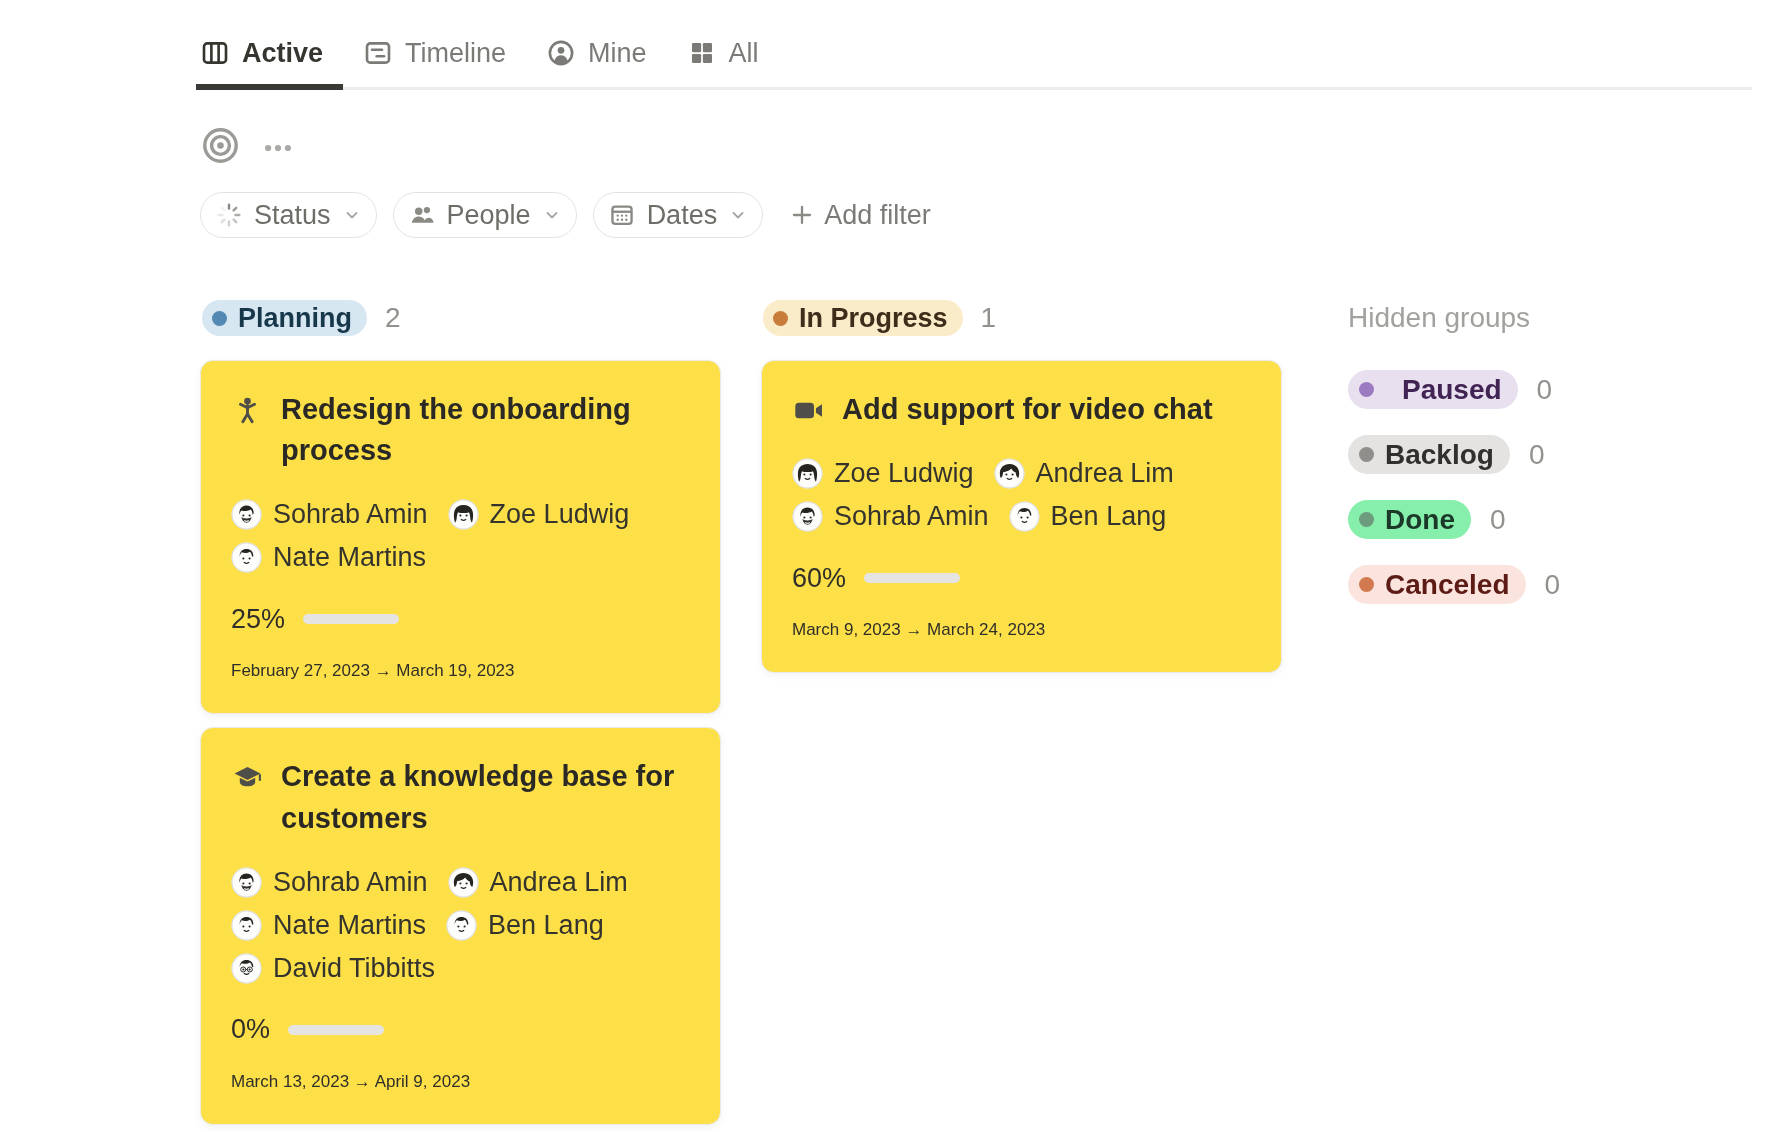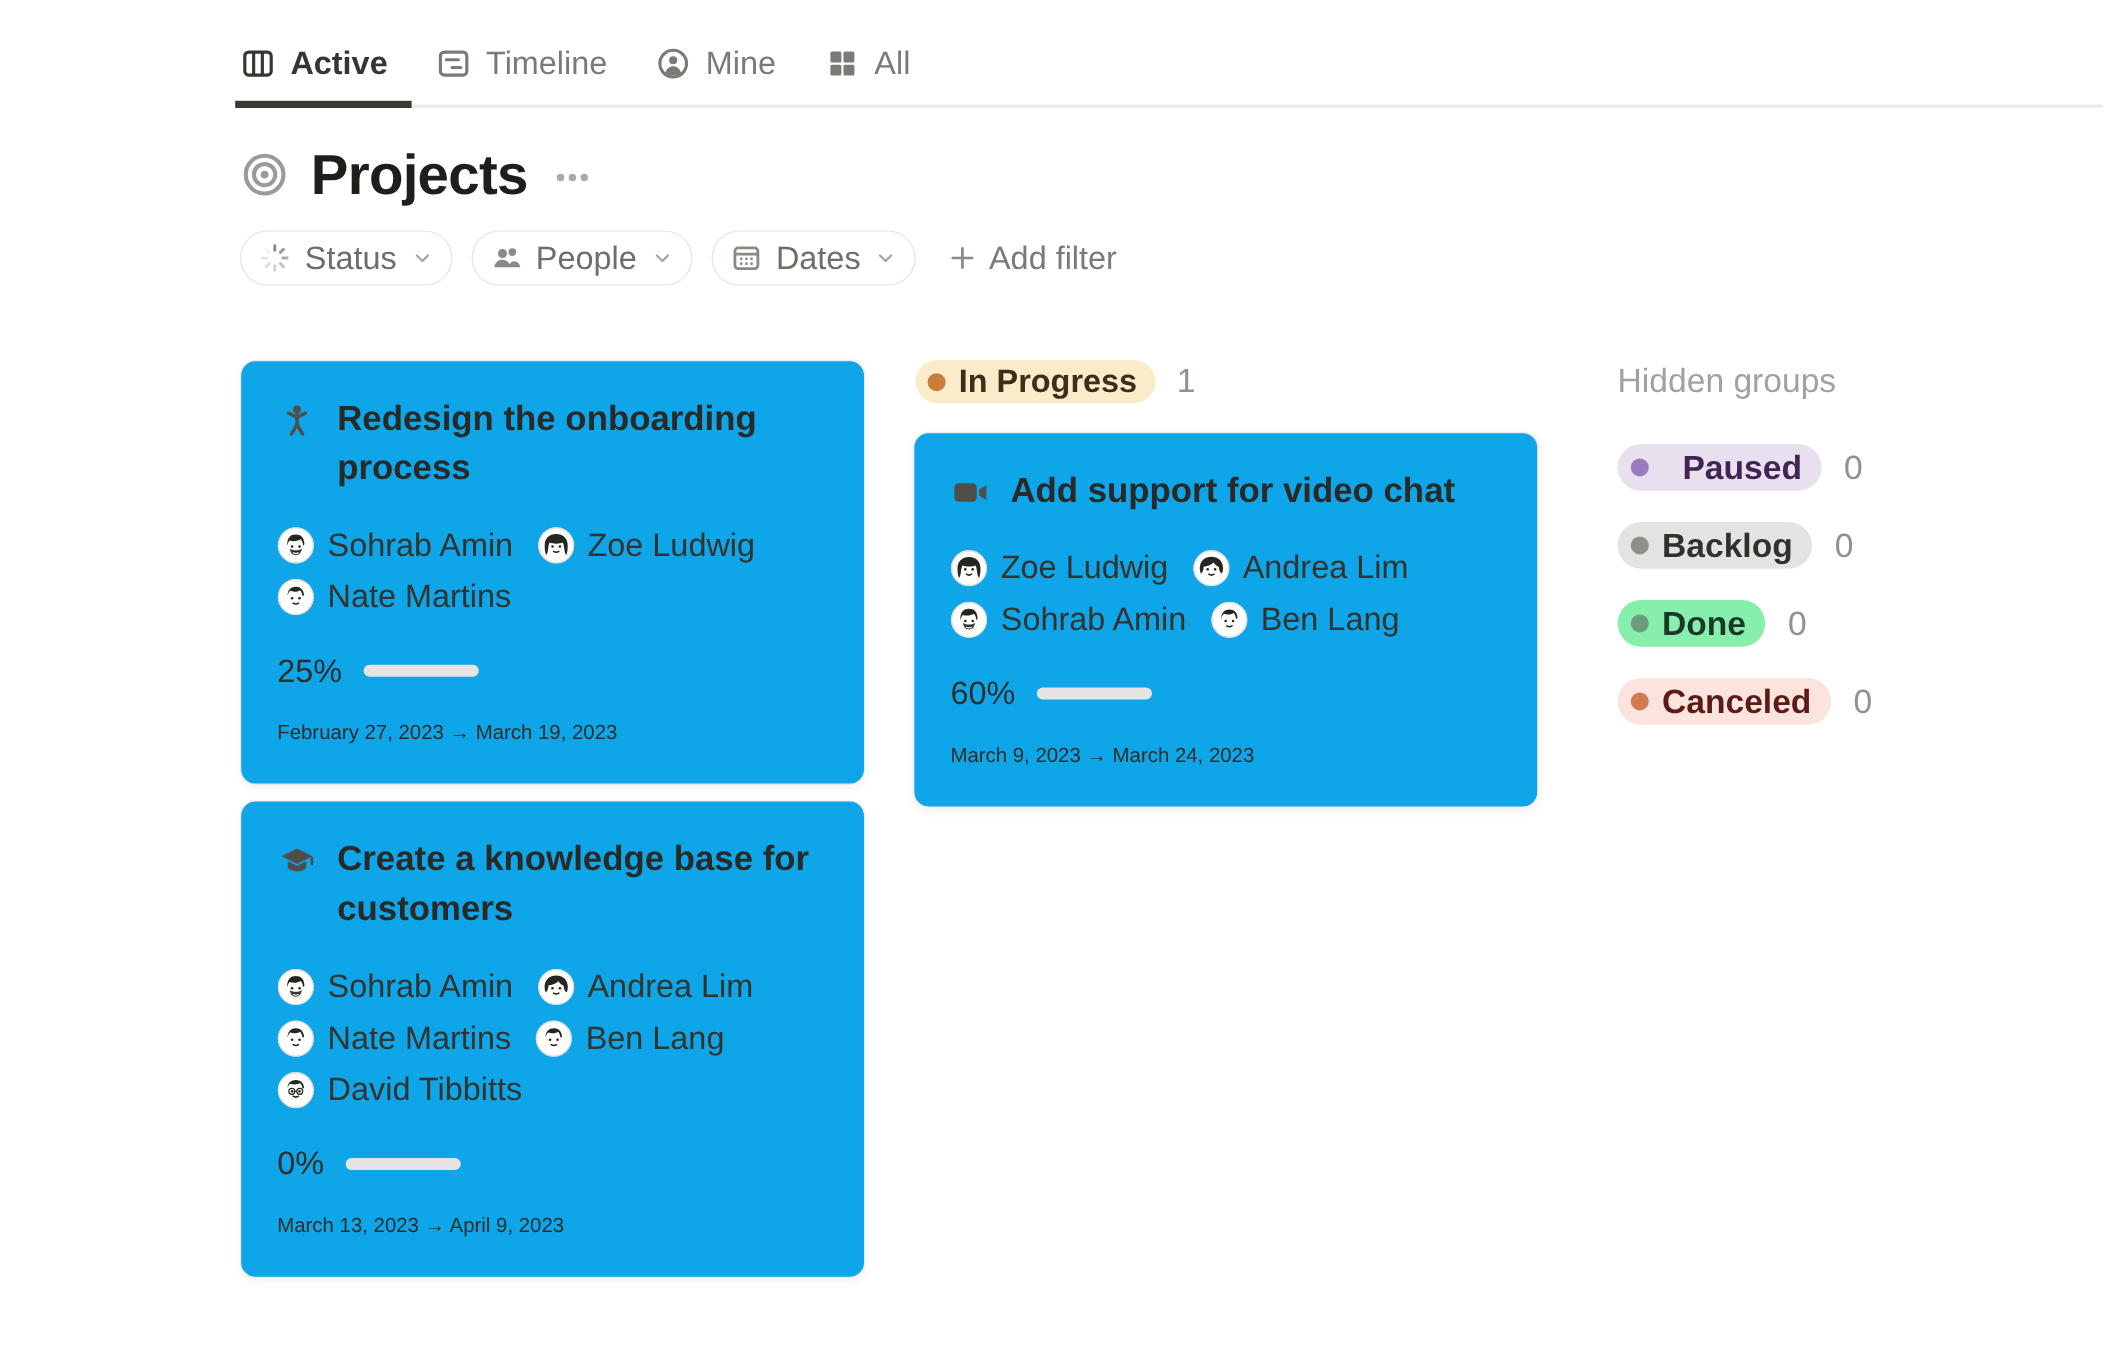--- a/index.html
+++ b/index.html
@@ -39,21 +39,21 @@
   
   .board{display:flex;align-items:flex-start;margin-top:62px;}
   .column{width:521px;flex:none;}
   .column + .column{margin-left:40px;}
   .col-header{display:flex;align-items:center;gap:18px;margin-bottom:24px;padding-left:2px;}
   .status-pill{display:inline-flex;align-items:center;gap:11px;height:36px;
     padding:0 15px 0 10px;border-radius:18px;font-size:27px;font-weight:600;cursor:pointer;white-space:nowrap;}
   .dot{width:15px;height:15px;border-radius:50%;flex:none;}
   .count{font-size:28px;color:#92918D;}
 
-  .card{background:#0ea5e9;border:1px solid #EBEAE7;border-radius:13px;
+  .card{background:#fde047;border:1px solid #EBEAE7;border-radius:13px;
     box-shadow:0 3px 8px rgba(15,15,15,0.05);padding:28px 30px 32px;cursor:pointer;}
   .card + .card{margin-top:13px;}
   .card-title-row{display:flex;gap:17px;align-items:flex-start;}
   .card-icn svg{width:33px;height:33px;display:block;color:#504E49;margin-top:5px;}
   .card-title{font-size:29px;font-weight:600;line-height:1.42;color:#2A2925;}
   .people{display:flex;flex-wrap:wrap;column-gap:20px;row-gap:12px;margin-top:28px;}
   .person{display:flex;align-items:center;gap:11px;font-size:27px;color:#34332E;}
   .avatar{width:31px;height:31px;flex:none;}
   .avatar svg{width:31px;height:31px;display:block;}
   .progress-row{display:flex;align-items:center;gap:18px;margin-top:30px;height:32px;}
@@ -119,21 +119,20 @@
     </div>
 
   <div class="title-row">
     <span class="icn">
         <svg viewBox="0 0 24 24">
           <circle cx="12" cy="12" r="9.2" fill="none" stroke="currentColor" stroke-width="2"></circle>
           <circle cx="12" cy="12" r="5.2" fill="none" stroke="currentColor" stroke-width="2"></circle>
           <circle cx="12" cy="12" r="1.9" fill="currentColor"></circle>
         </svg>
       </span>
-    <h1 class="page-title">Projects</h1>
     <span class="dots-btn">
         <svg viewBox="0 0 24 24" fill="currentColor">
           <circle cx="5" cy="12" r="2.2"></circle>
           <circle cx="12" cy="12" r="2.2"></circle>
           <circle cx="19" cy="12" r="2.2"></circle>
         </svg>
       </span>
   </div>
 
   <div class="filter-row">
@@ -201,20 +200,27 @@
             <line x1="4.6" y1="12" x2="19.4" y2="12"></line>
           </svg>
         </span>
         <span class="lbl">Add filter</span>
       </div>
     </div>
 
   <div class="board">
 
     <div class="column">
+    <div class="col-header">
+      <span class="status-pill" style="background: rgb(215, 231, 241); color: rgb(23, 55, 75);">
+        <span class="dot" style="background: rgb(82, 136, 177);"></span>
+        <span class="lbl">Planning</span>
+      </span>
+      <span class="count">2</span>
+    </div>
     <div class="cards">
           <div class="card">
     <div class="card-title-row">
       <span class="card-icn">
                 <svg viewBox="0 0 24 24" stroke="currentColor" fill="none" stroke-width="2.1" stroke-linecap="round">
                   <circle cx="12" cy="5.2" r="2.4" fill="currentColor" stroke="none"></circle>
                   <path d="M12 8.4v6.1"></path>
                   <path d="M12 10 6.9 7.5M12 10l5.1-2.5"></path>
                   <path d="M12 14.5 8.6 20.2M12 14.5l3.4 5.7"></path>
                 </svg>

